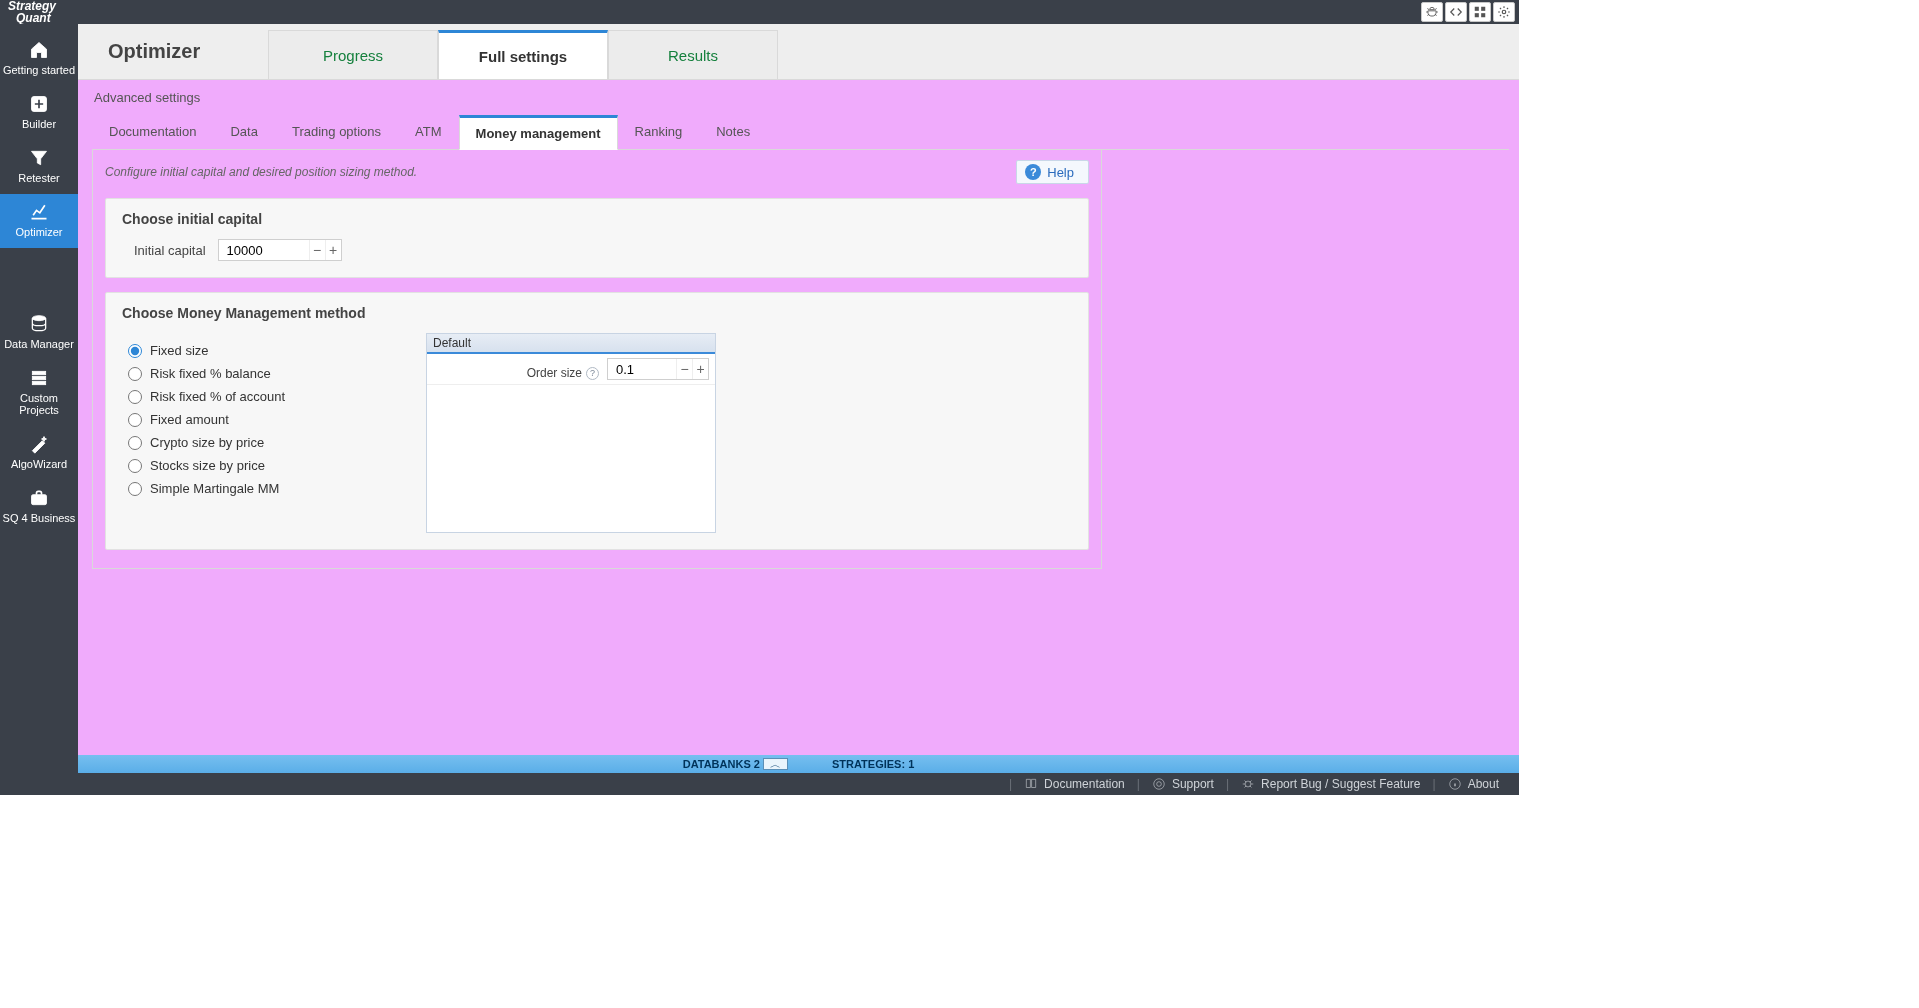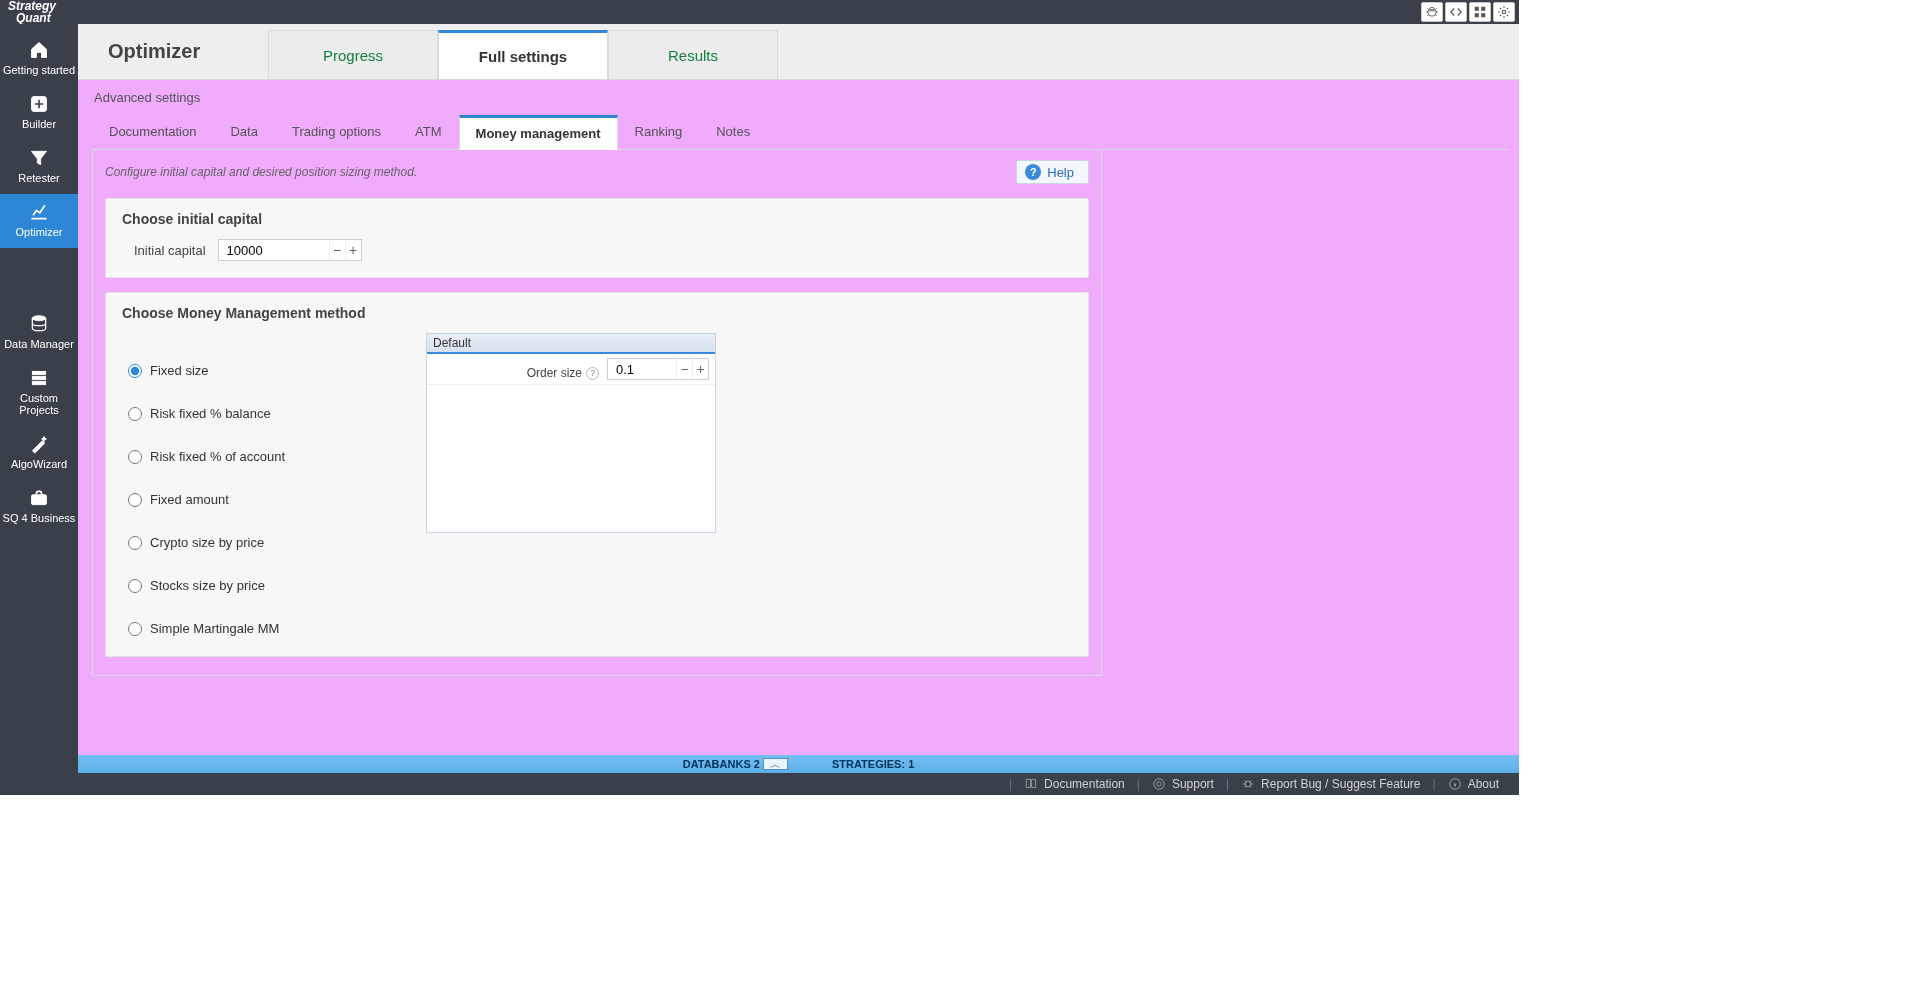--- a/index.html
+++ b/index.html
@@ -45,26 +45,26 @@
 .help-btn { border:1px solid #c9d7e8; background:#f4f8fd; color:#2a6bbd; border-radius:2px; padding: 3px 14px 3px 8px; display:flex; align-items:center; gap:6px; cursor:pointer; font-size:13px; }
 .help-btn .qmark { width:16px; height:16px; border-radius:50%; background:#3b8ad9; color:#fff; display:flex; align-items:center; justify-content:center; font-weight:bold; font-size:11px; }
 
 .panel { background:#f7f7f7; border:1px solid #e2e2e2; border-radius:2px; margin-top: 14px; padding: 12px 16px 16px; }
 .panel h3 { font-size: 14px; font-weight: 700; color: #444; margin-bottom: 12px; }
 
 .cap-row { display:flex; align-items:center; gap: 12px; padding-left: 12px; }
 .cap-row label { font-size: 13px; color:#444; }
 
 .spinner { display:flex; align-items:center; border:1px solid #cfcfcf; background:#fff; height: 22px; }
-.spinner input { border:none; outline:none; width: 110px; padding: 2px 8px; font-size: 13px; }
+.spinner input { border:none; outline:none; width: 90px; padding: 2px 8px; font-size: 13px; }
 .spinner .sp-btn { width: 16px; height: 20px; display:flex; align-items:center; justify-content:center; color:#666; cursor:pointer; font-size: 14px; line-height:1; user-select:none; border-left:1px solid #eee; }
 
 .mm-row { display:flex; gap: 14px; align-items:flex-start; }
 .mm-options { width: 290px; padding-top:6px; }
-.radio-row { display:flex; align-items:center; gap:8px; padding: 4px 0 4px 6px; font-size:13px; color:#333; cursor:pointer;margin-top:20px; }
+.radio-row { display:flex; align-items:center; gap:8px; padding: 4px 0 4px 6px; font-size:13px; color:#333; cursor:pointer; }
 .radio-row input[type=radio]{ accent-color: #2d86d6; width:14px; height:14px; }
 
 .mm-grid { width: 290px; border:1px solid #c8d4e3; background:#fff; min-height: 200px; }
 .mm-grid .gh { background: linear-gradient(#e7edf5, #d7e1ee); border-bottom: 2px solid #3b8ad9; padding: 2px 6px; font-size: 12px; color:#333; }
 .mm-grid .grow { display:flex; align-items:flex-end; justify-content:flex-end; gap:8px; padding:4px 6px; border-bottom:1px solid #eee; }
 .mm-grid .grow .gl { flex:1; text-align:right; font-size:12px; color:#444; display:flex; justify-content:flex-end; align-items:center; gap:4px; }
 .mm-grid .grow .spinner input { width: 68px; }
 .qicon { width:13px; height:13px; border-radius:50%; border:1px solid #b0b9c4; color:#7a8696; font-size:9px; display:inline-flex; align-items:center; justify-content:center; }
 
 .mm-desc { flex:1; padding-top: 6px; font-size: 12px; color:#555; }

